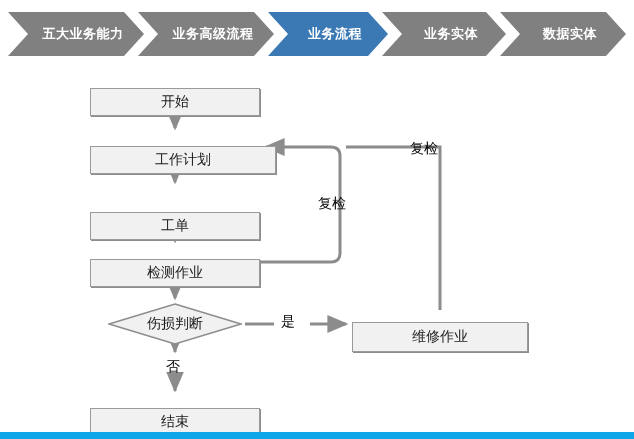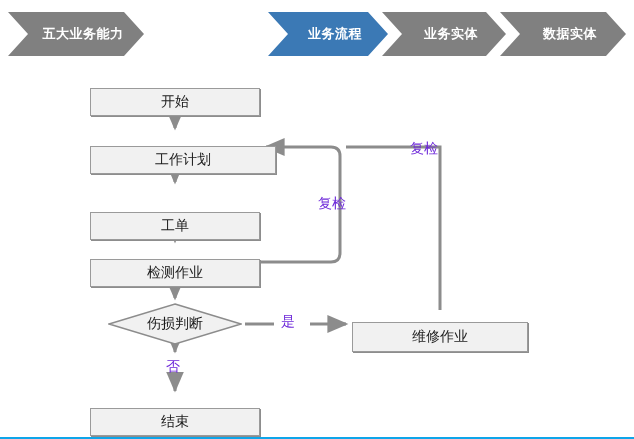--- a/index.html
+++ b/index.html
@@ -9,21 +9,21 @@
   }
   body {
     font-family: "Liberation Sans", "DejaVu Sans", sans-serif;
   }
   #screen {
     position: relative;
     width: 634px;
     height: 439px;
     background: #ffffff;
     overflow: hidden;
-    border-bottom: 2px solid #0ea5e9;
+    border-bottom: 7px solid #0ea5e9;
     box-sizing: border-box;
   }
 
   
   #breadcrumb {
     position: absolute;
     left: 0;
     top: 12px;
     width: 634px;
     height: 44px;
@@ -80,40 +80,41 @@
   }
   .diamond-label {
     position: relative;
     font-size: 14px;
     color: #1a1a1a;
     user-select: none;
   }
   .edge-label {
     position: absolute;
     font-size: 14px;
-    color: #6d28d9;
+    color: #000000;
     white-space: nowrap;
     user-select: none;
   }
   #edges {
     position: absolute;
     left: 0;
     top: 0;
     width: 634px;
     height: 439px;
     pointer-events: none;
   }
 </style>
 </head>
 <body>
 
 <div id="screen">
 
   <div id="breadcrumb">
       <div class="chev" style="left: 8px; width: 136px; background: rgb(128, 128, 128);">五大业务能力</div>
+      <div class="chev" style="left: 138px; width: 136px; background: rgb(128, 128, 128);">业务高级流程</div>
       <div class="chev" style="left: 268px; width: 120px; background: rgb(59, 121, 181);">业务流程</div>
       <div class="chev" style="left: 382px; width: 124px; background: rgb(128, 128, 128);">业务实体</div>
       <div class="chev" style="left: 500px; width: 126px; background: rgb(128, 128, 128);">数据实体</div>
     </div>
 
   <div id="flow">
 
     <svg id="edges" width="634" height="439" viewBox="0 0 634 439">
       <defs>
         <marker id="arrow" markerWidth="8" markerHeight="8" refX="6.2" refY="3" orient="auto" markerUnits="strokeWidth">

